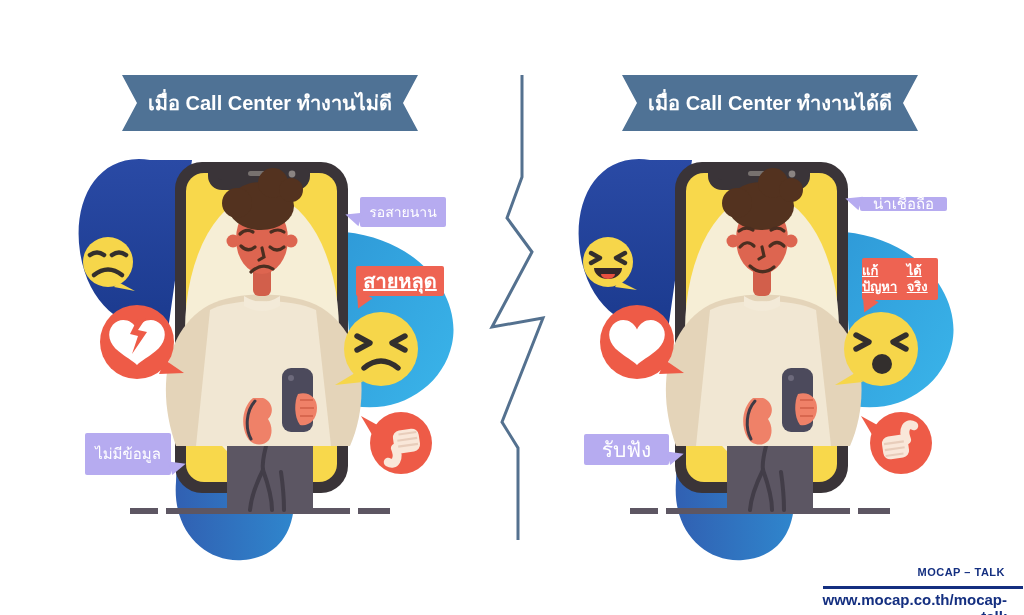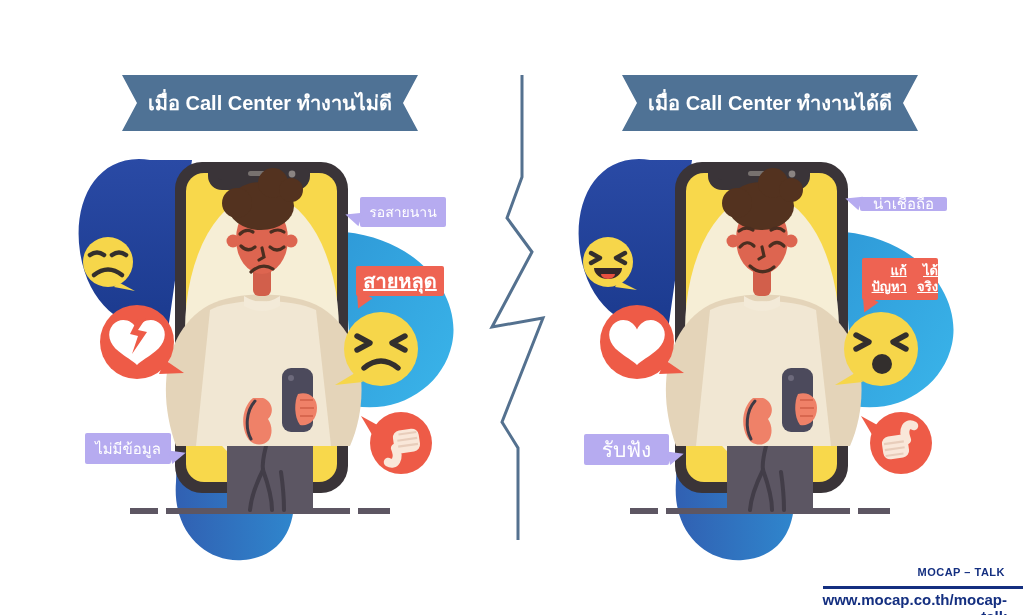--- a/index.html
+++ b/index.html
@@ -15,33 +15,33 @@
     font-size:20px;font-weight:bold;
     clip-path:polygon(0 0,100% 0,calc(100% - 15px) 50%,100% 100%,0 100%,15px 50%);
     line-height:1;
   }
   .banner.left{left:122px;}
   .banner.right{left:622px;}
 
   
   .bubble{
     position:absolute;color:#fff;display:flex;align-items:center;justify-content:center;
-    text-align:right;line-height:1.2;border-radius:2px;
+    text-align:left;line-height:1.2;border-radius:2px;
   }
   .lav{background:#b6abf0;}
   .red{background:#ee6352;text-decoration:underline;}
   .bubble:before{content:'';position:absolute;width:0;height:0;border:solid transparent;}
 
   .b-wait{left:360px;top:197px;width:86px;height:30px;font-size:14px;}
   .b-wait:before{left:-15px;bottom:3px;border-width:7px 16px 7px 0;border-right-color:#b6abf0;transform:rotate(18deg);}
 
   .b-drop{left:356px;top:266px;width:88px;height:30px;font-size:20px;font-weight:bold;}
   .b-drop:before{left:-4px;bottom:-13px;border-width:16px 8px 0 10px;border-top-color:#ee6352;transform:rotate(28deg);}
 
-  .b-noinfo{left:85px;top:433px;width:86px;height:31px;font-size:15px;}
+  .b-noinfo{left:85px;top:433px;width:86px;height:42px;font-size:15px;}
   .b-noinfo:before{right:-15px;bottom:2px;border-width:7px 0 7px 16px;border-left-color:#b6abf0;transform:rotate(-16deg);}
 
   .b-trust{left:860px;top:197px;width:87px;height:14px;font-size:15px;}
   .b-trust:before{left:-15px;bottom:3px;border-width:7px 16px 7px 0;border-right-color:#b6abf0;transform:rotate(18deg);}
 
   .b-solve{left:862px;top:258px;width:76px;height:42px;font-size:13px;font-weight:bold;flex-direction:row;}
   .b-solve:before{left:-4px;bottom:-13px;border-width:16px 8px 0 10px;border-top-color:#ee6352;transform:rotate(28deg);}
 
   .b-listen{left:584px;top:434px;width:85px;height:31px;font-size:21px;}
   .b-listen:before{right:-15px;bottom:2px;border-width:7px 0 7px 16px;border-left-color:#b6abf0;transform:rotate(-16deg);}

